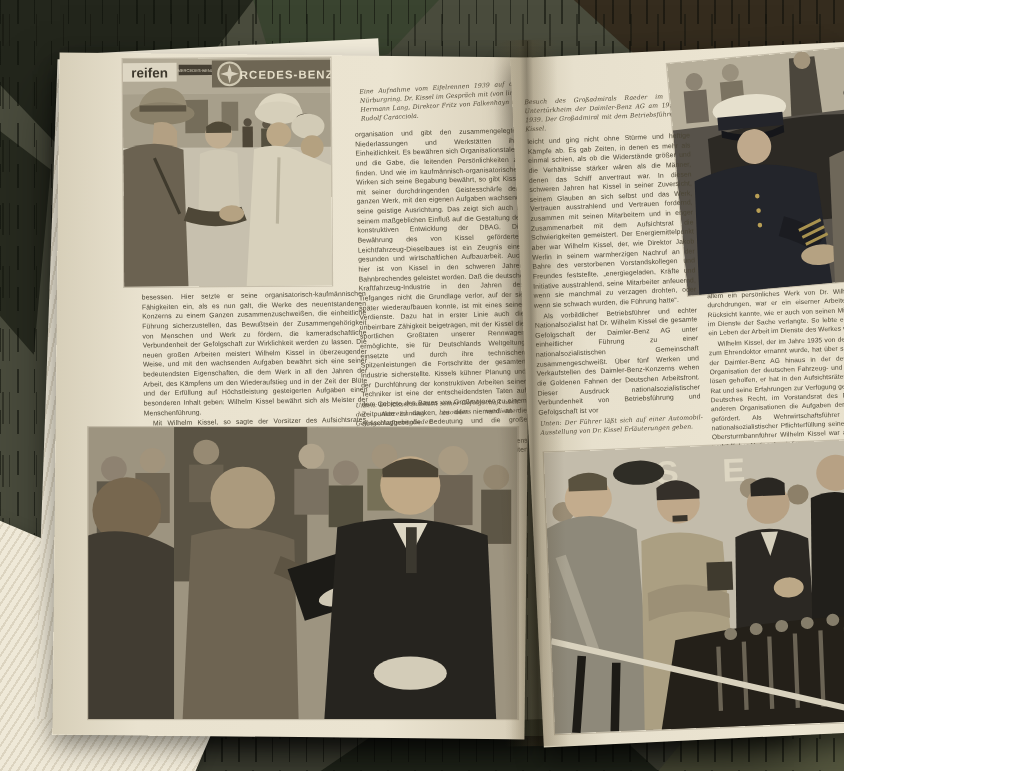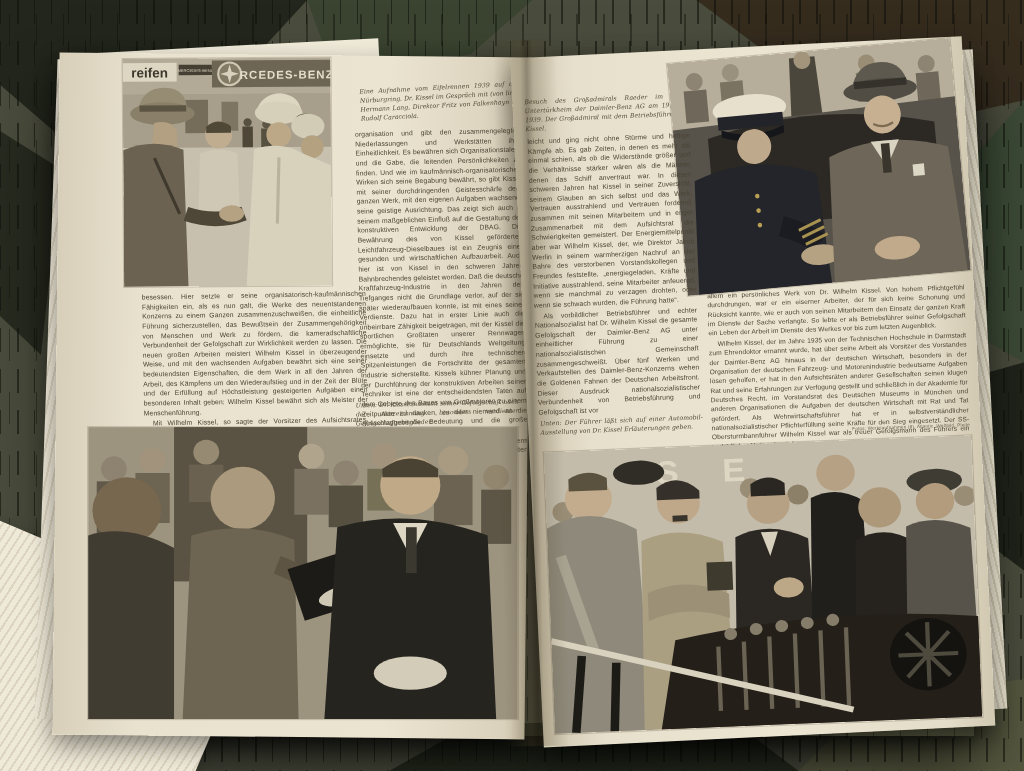--- a/index.html
+++ b/index.html
@@ -1,17 +1,17 @@
 <!DOCTYPE html>
 <html lang="de"><head>
 <meta charset="utf-8">
 <style>
   html,body{margin:0;padding:0;}
   body{width:1024px;height:771px;overflow:hidden;font-family:"Liberation Sans",sans-serif;}
-  .scene{position:relative;width:1024px;height:771px;overflow:hidden;background:#4a4c3d;}
+  .scene{position:relative;width:844px;height:771px;overflow:hidden;background:#4a4c3d;}
 
   
   .camo{position:absolute;inset:0;}
   .patch{position:absolute;inset:0;}
   .p1{background:#23261c;clip-path:polygon(0 0,30% 0,21% 13%,7% 19%,0 11%);}
   .p2{background:#3a4430;clip-path:polygon(30% 0,52% 0,46% 7%,33% 11%);}
   .p3{background:#352c1e;clip-path:polygon(68% 0,100% 0,100% 13%,87% 17%,74% 6%);}
   .p4{background:#3c4a36;clip-path:polygon(100% 13%,100% 47%,92% 41%,94% 22%);}
   .p5{background:#1f231a;clip-path:polygon(100% 47%,100% 74%,93% 67%,92% 50%);}
   .p6{background:#262b1f;clip-path:polygon(38% 100%,78% 100%,71% 93%,46% 94%);}

